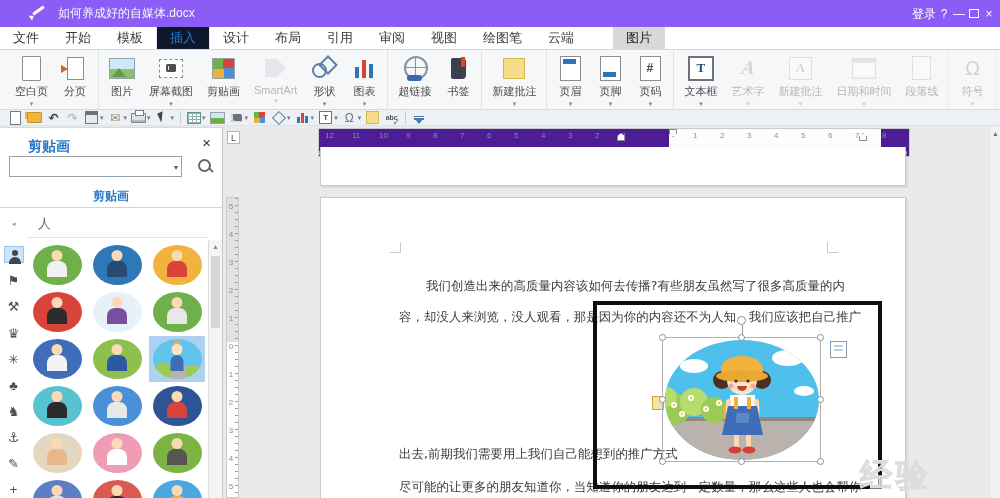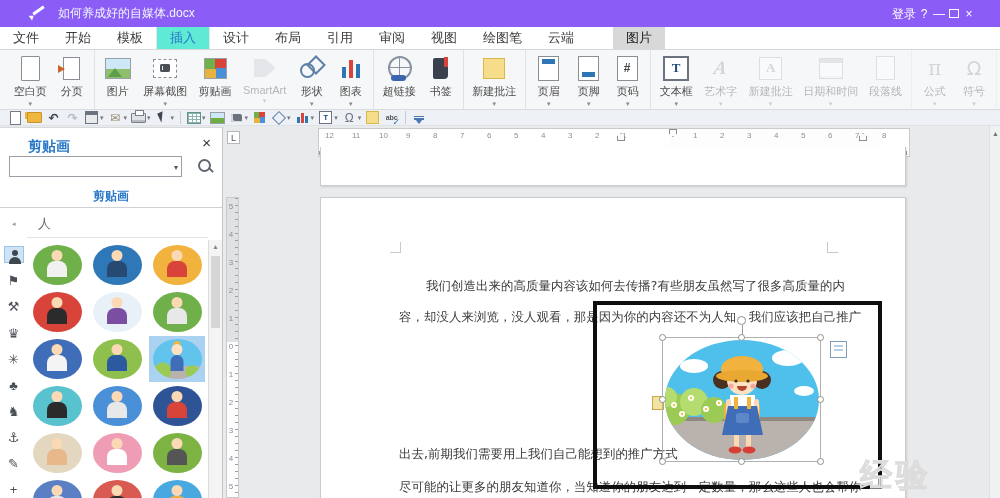--- a/index.html
+++ b/index.html
@@ -5,28 +5,28 @@
   *{box-sizing:border-box;margin:0;padding:0}
   html,body{width:1000px;height:498px;overflow:hidden}
   body{font-family:"Liberation Sans","DejaVu Sans",sans-serif;background:#e9eaeb;position:relative;font-size:12px;color:#333}
 
   
   .titlebar{position:absolute;left:0;top:0;right:0;height:27px;background:#8b5cf6;display:flex;align-items:center;color:#fff;z-index:60}
   .tb-logo{margin-left:30px;width:16px;height:14px;position:relative}
   .tb-logo::before{content:"";position:absolute;left:2px;top:2px;width:13px;height:3px;background:#fff;transform:rotate(-35deg)}
   .tb-logo::after{content:"";position:absolute;left:0;bottom:1px;border-left:4px solid #fff;border-top:3px solid transparent;border-bottom:3px solid transparent;transform:rotate(-35deg)}
   .tb-title{margin-left:12px;font-size:12px;color:#f2f7fc}
-  .tb-right{margin-left:auto;display:flex;align-items:center;gap:1px;padding-right:24px}
+  .tb-right{margin-left:auto;display:flex;align-items:center;gap:1px;padding-right:4px}
   .tb-btn{font-size:12px;color:#fff;line-height:14px;text-align:center;min-width:14px}
   .tb-max{width:10px;height:9px;border:1px solid #fff;display:inline-block}
 
   
   .tabbar{position:absolute;left:0;top:27px;right:0;height:23px;background:#fff;border-bottom:1px solid #d6d8da;display:flex;align-items:stretch;z-index:55}
   .tab{padding:0 13px;line-height:22px;font-size:13px;color:#3a3a3a;white-space:nowrap}
-  .tab.active{color:#2878c8;background:#5eead4;border-left:1px solid #e3e5e7;border-right:1px solid #e3e5e7}
+  .tab.active{color:#2878c8;background:#0f172a;border-left:1px solid #e3e5e7;border-right:1px solid #e3e5e7}
   .tab.ctx{background:#d8d8d8;margin-left:26px;color:#222}
   .tab-pin{position:absolute;right:13px;top:6px;font-size:8px;color:#555}
 
   
   .ribbon{position:absolute;left:0;top:50px;right:0;height:60px;background:#f6f7f9;border-bottom:1px solid #d9dbdd;display:flex;align-items:stretch;padding-left:8px;z-index:50}
   .rbtn{display:flex;flex-direction:column;align-items:center;padding:5px 7px 0 7px;min-width:40px}
   .rbtn.gend{border-right:1px solid #e0e2e4;padding-right:10px;margin-right:3px}
   .rbtn.dis{opacity:.38}
   .rlbl{font-size:11px;color:#4a4a4a;margin-top:3px;white-space:nowrap}
   .rcrt{font-size:7px;color:#8a8a8a;height:7px;line-height:7px;margin-top:1px}
@@ -132,21 +132,21 @@
   .thumb.girl{background:radial-gradient(circle at 20% 80%,#9ccb55 0 8px,transparent 9px),radial-gradient(circle at 80% 82%,#9ccb55 0 6px,transparent 7px),linear-gradient(#62c3ec 0 68%,#b9b2ad 68%)}
   .thumb.girl::before{background:#fde3c3;box-shadow:0 -5px 0 -2px #f2b23e}
   .thumb.girl::after{width:13px;background:#3f6db8}
   .p-scroll{position:absolute;right:0;top:112px;width:14px;bottom:0;background:#f4f4f4;border-left:1px solid #dcdcdc}
   .p-scroll .up{position:absolute;top:3px;left:3px;font-size:7px;color:#888}
   .p-scroll .pth{position:absolute;top:16px;left:2px;width:9px;height:72px;background:#d6d6d6}
 
   
   .docarea{position:absolute;left:224px;top:126px;right:0;bottom:0;background:#e9eaeb}
   .tabsel{position:absolute;left:3px;top:5px;width:13px;height:13px;background:#fff;border:1px solid #b5b8bb;color:#555;font-size:9px;line-height:12px;text-align:center}
-  .hruler{position:absolute;left:94px;top:2px;width:592px;height:29px;background:#ffffff;border:1px solid #c8cacc}
+  .hruler{position:absolute;left:94px;top:2px;width:592px;height:29px;background:#4c1d95;border:1px solid #c8cacc}
   .hruler .wz{position:absolute;left:350px;width:212px;top:0;bottom:0;background:#fdfdfd}
   .hruler .ticks{position:absolute;left:0;right:0;bottom:1px;height:4px;background:repeating-linear-gradient(90deg,#9aa0a6 0 1px,transparent 1px 6.75px)}
   .hn{position:absolute;top:2px;display:flex;font-size:8px;color:#8a8f96}
   .hn span{width:27px;text-align:left;padding-left:2px}
   .hn-l{left:4px}
   .hn-r{left:372px}
   .mk{position:absolute;width:8px;height:8px;background:#fbfbfb;border:1px solid #8a8f96}
   .mk-first{left:350px;top:0;clip-path:polygon(0 0,100% 0,100% 60%,50% 100%,0 60%)}
   .mk-hang{left:298px;top:4px;clip-path:polygon(50% 0,100% 40%,100% 100%,0 100%,0 40%)}
   .mk-right{left:540px;top:4px;clip-path:polygon(50% 0,100% 40%,100% 100%,0 100%,0 40%)}
@@ -322,25 +322,20 @@
       <div class="rlbl">日期和时间</div>
       <div class="rcrt">▾</div>
     </div>
 
     <div class="rbtn dis gend">
       <div class="ic ic-paraline"></div>
       <div class="rlbl">段落线</div>
 
     </div>
 
-    <div class="rbtn dis">
-      <div class="ic ic-formula"></div>
-      <div class="rlbl">公式</div>
-      <div class="rcrt">▾</div>
-    </div>
 
     <div class="rbtn dis gend">
       <div class="ic ic-symbol"></div>
       <div class="rlbl">符号</div>
       <div class="rcrt">▾</div>
     </div>
   </div>
 
 <div class="quickbar">
 

